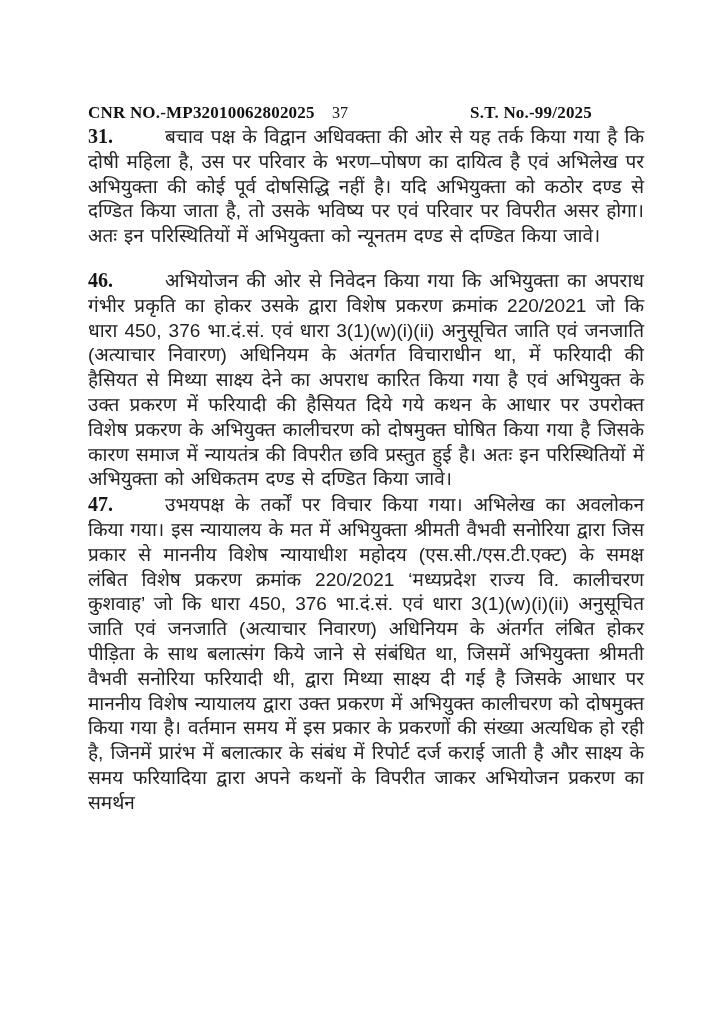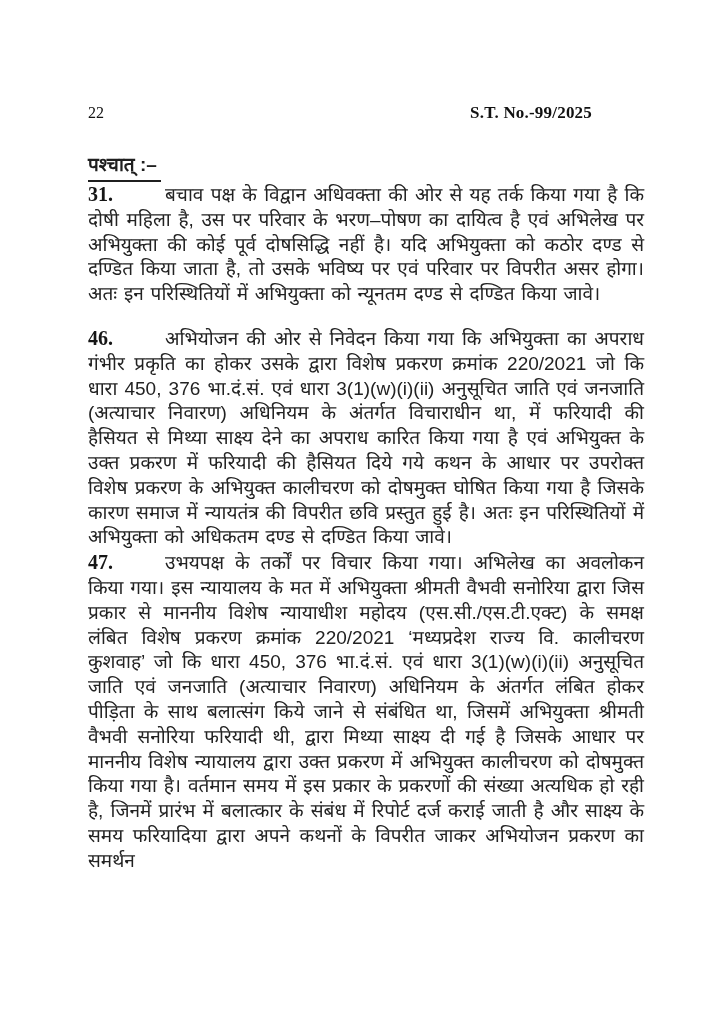--- a/index.html
+++ b/index.html
@@ -90,27 +90,25 @@
     color: #161616;
   }
 </style>
 </head>
 <body>
 
 <div class="page">
   <div class="content">
 
     <div class="doc-header">
-      <span class="hdr-center">22</span>
+      <span class="hdr-left">CNR NO.-MP32010062802025</span>
+      <span class="hdr-center">37</span>
       <span class="hdr-right">S.T. No.-99/2025</span>
     </div>
 
-    <div class="lead-label">
-      <span class="u">पश्चात् :–</span>
-    </div>
 
 
     <div class="para p45">
       <span class="para-num">31.</span><span>बचाव पक्ष के विद्वान अधिवक्ता की ओर से यह तर्क किया गया है कि दोषी महिला है, उस पर परिवार के भरण–पोषण का दायित्व है एवं अभिलेख पर अभियुक्ता की कोई पूर्व दोषसिद्धि नहीं है। यदि अभियुक्ता को कठोर दण्ड से दण्डित किया जाता है, तो उसके भविष्य पर एवं परिवार पर विपरीत असर होगा। अतः इन परिस्थितियों में अभियुक्ता को न्यूनतम दण्ड से दण्डित किया जावे।</span>
     </div>
 
     <div class="para p46">
       <span class="para-num">46.</span><span>अभियोजन की ओर से निवेदन किया गया कि अभियुक्ता का अपराध गंभीर प्रकृति का होकर उसके द्वारा विशेष प्रकरण क्रमांक 220/2021 जो कि धारा 450, 376 भा.दं.सं. एवं धारा 3(1)(w)(i)(ii) अनुसूचित जाति एवं जनजाति (अत्याचार निवारण) अधिनियम के अंतर्गत विचाराधीन था, में फरियादी की हैसियत से मिथ्या साक्ष्य देने का अपराध कारित किया गया है एवं अभियुक्त के उक्त प्रकरण में फरियादी की हैसियत दिये गये कथन के आधार पर उपरोक्त विशेष प्रकरण के अभियुक्त कालीचरण को दोषमुक्त घोषित किया गया है जिसके कारण समाज में न्यायतंत्र की विपरीत छवि प्रस्तुत हुई है। अतः इन परिस्थितियों में अभियुक्ता को अधिकतम दण्ड से दण्डित किया जावे।</span>
     </div>
 

